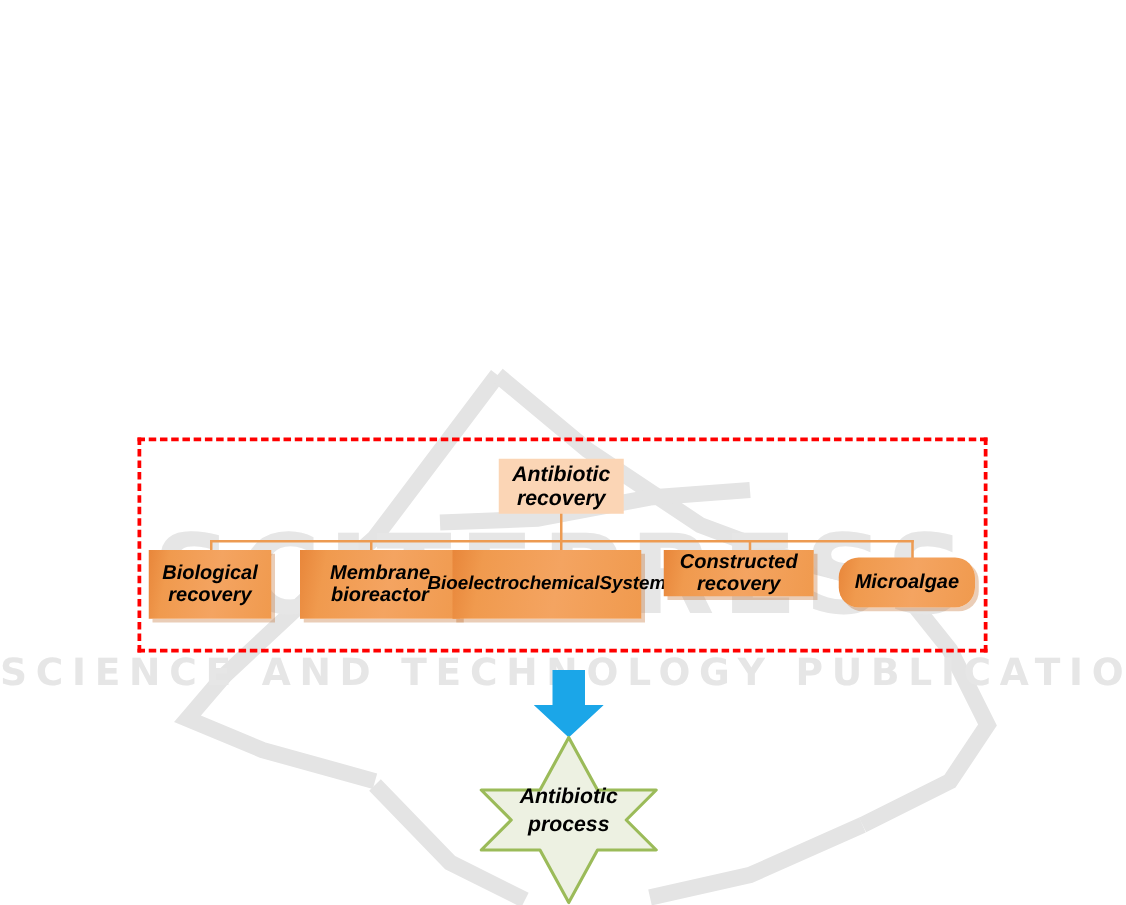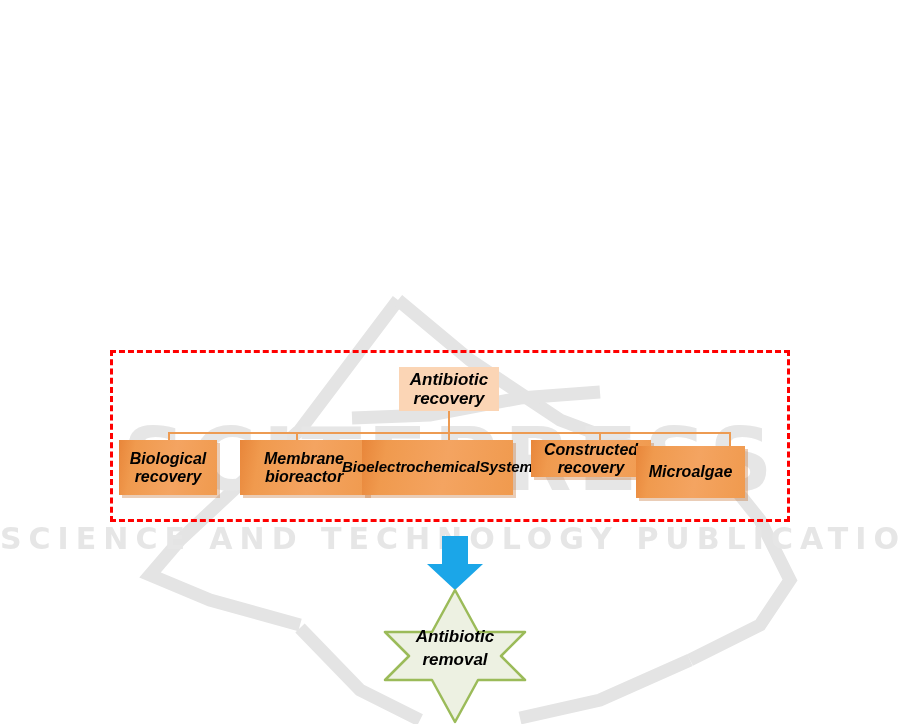--- a/index.html
+++ b/index.html
@@ -188,33 +188,33 @@
   <div class="node node-leaf small" style="left:362px; top:440px; width:151px; height:55px; flex-direction:row;">
     <span>Bioelectrochemical</span>
     <span>System</span>
   </div>
 
   <div class="node node-leaf" style="left:531px; top:440px; width:120px; height:37px; flex-direction:column;">
     <span>Constructed</span>
     <span>recovery</span>
   </div>
 
-  <div class="node node-leaf" style="left:636px; top:446px; width:109px; height:52px;">
+  <div class="node node-leaf" style="left:671px; top:446px; width:109px; height:40px;border-radius:16px;">
     <span>Microalgae</span>
   </div>
 
   <div class="arrow-blue">
     <svg width="56" height="54" viewBox="0 0 56 54">
       <polygon points="15,0 41,0 41,28 56,28 28,54 0,28 15,28" fill="#1BA6E8"></polygon>
     </svg>
   </div>
 
   <div class="star-wrap">
     <svg width="174" height="136" viewBox="0 0 174 136">
       <polygon points="87,2 110,44 157,44 133,68 157,92 110,92 87,134 64,92 17,92 41,68 17,44 64,44" fill="#EDF1E2" stroke="#9BBB59" stroke-width="2.5" stroke-linejoin="round"></polygon>
     </svg>
     <div class="star-label">
       <div>Antibiotic</div>
-      <div>removal</div>
+      <div>process</div>
     </div>
   </div>
 
 </div>
 
 </body></html>

